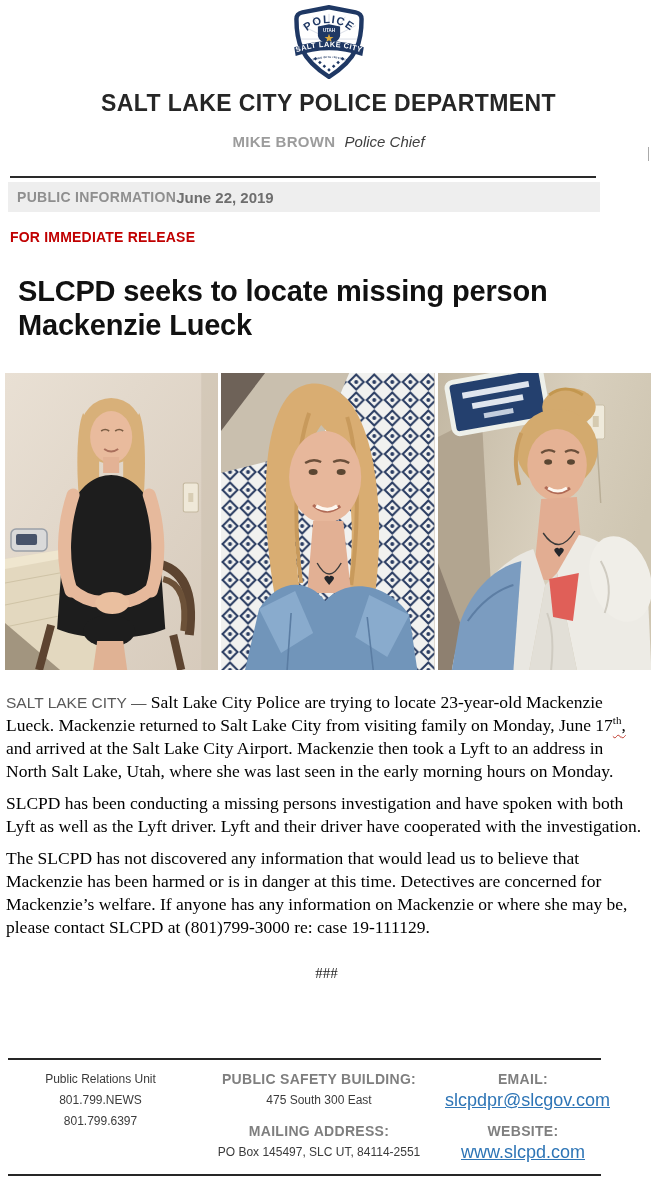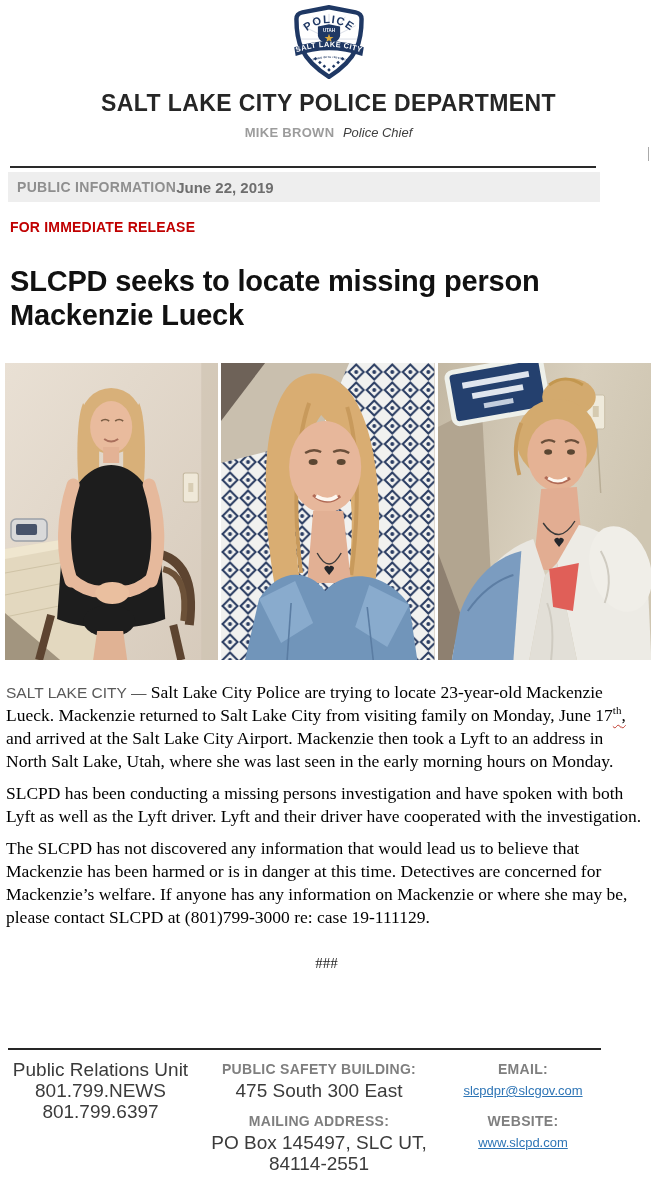--- a/index.html
+++ b/index.html
@@ -7,38 +7,38 @@
   .page {
     position:relative; width:657px; height:1182px; margin:0 auto;
     background:#ffffff; overflow:hidden;
     font-family:"Liberation Sans", sans-serif; color:#1a1a1a;
   }
 
   
   .masthead { text-align:center; padding-top:5px; }
   .badge-svg { display:inline-block; width:78px; height:74px; }
   .dept-title { font-size:23px; font-weight:bold; color:#262626; letter-spacing:0.4px; margin-top:7px; }
-  .chief-line { font-size:13px; margin-top:8px; }
+  .chief-line { font-size:15px; margin-top:16px; }
   .chief-name { font-weight:bold; color:#9c9c9c; letter-spacing:0.3px; }
   .chief-title { font-style:italic; color:#3f3f3f; margin-left:5px; }
 
   
   .rule-thin { width:586px; height:2px; background:#2a2a2a; margin:26px 0 4px 10px; }
   .corner-tick { position:absolute; left:648px; top:147px; width:1px; height:14px; background:#aaa; }
   .info-bar {
     width:592px; margin-left:8px; height:30px; background:#eeeeee;
     display:flex; align-items:center; justify-content:flex-start; padding:0 9px;
   }
   .info-label { font-size:14px; font-weight:bold; color:#8f8f8f; letter-spacing:0.3px; }
   .info-date  { font-size:15px; font-weight:bold; color:#6e6e6e; }
 
   .release-tag { margin:17px 0 0 10px; font-size:14px; font-weight:bold; color:#c00000; letter-spacing:0.2px; }
 
   .headline {
-    margin:29px 12px 0 10px; font-size:29px; line-height:34px;
+    margin:29px 12px 0 18px; font-size:29px; line-height:34px;
     font-weight:bold; color:#111; letter-spacing:-0.2px;
   }
 
   
   .photo-row { display:flex; gap:3px; margin:31px 0 0 5px; width:646px; height:297px; }
   .photo { flex:1 1 0; height:297px; overflow:hidden; background:#d8cfc2; }
   .photo svg { display:block; width:100%; height:100%; }
 
   
   .body-copy { margin:21px 10px 0 6px; font-family:"Liberation Serif", serif; font-size:17.5px; line-height:23px; color:#000; }
@@ -50,23 +50,23 @@
 
   
   .footer-block {
     width:593px; margin:73px 0 0 8px;
     border-top:2px solid #262626; border-bottom:2px solid #262626;
     padding:9px 0 11px 0;
     display:grid; grid-template-columns:185px 252px 156px;
   }
   .fcol { text-align:center; }
   .fhead { font-size:14px; font-weight:bold; color:#7f7f7f; letter-spacing:0.3px; line-height:21px; }
-  .ftext { font-size:19px; color:#3b3b3b; line-height:21px; }
+  .ftext { font-size:12px; color:#3b3b3b; line-height:21px; }
   .fgap { height:10px; }
-  .flink { font-size:13px; line-height:21px; color:#2e75b6; text-decoration:underline; cursor:pointer; }
+  .flink { font-size:18px; line-height:21px; color:#2e75b6; text-decoration:underline; cursor:pointer; }
 </style>
 </head>
 <body>
 
 <div class="page">
 
   <div class="masthead">
     <svg class="badge-svg" viewBox="0 0 104 100" aria-hidden="true">
       <defs>
         <path id="arcPolice" d="M22,36 A40,34 0 0 1 82,36" fill="none"></path>

